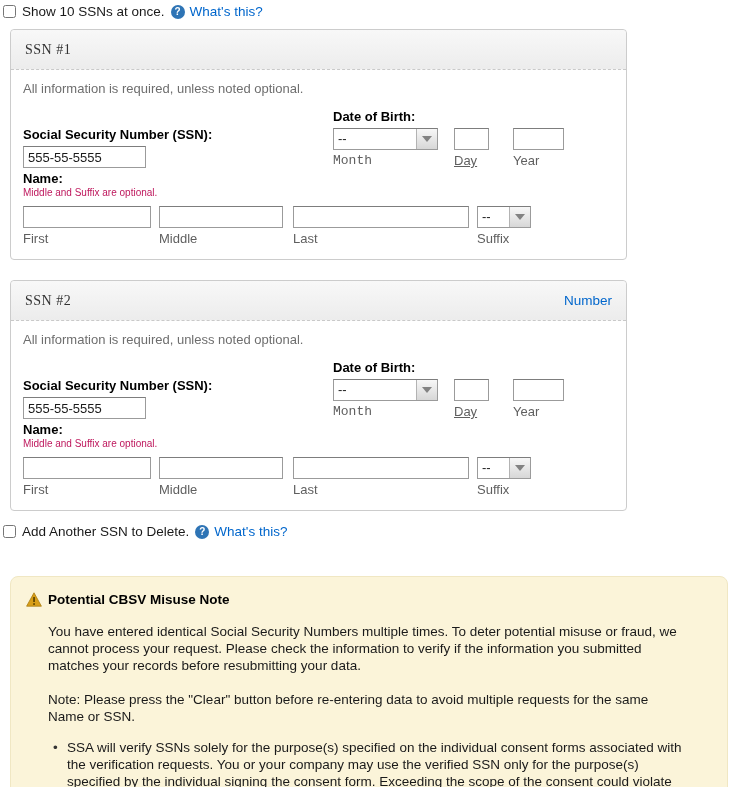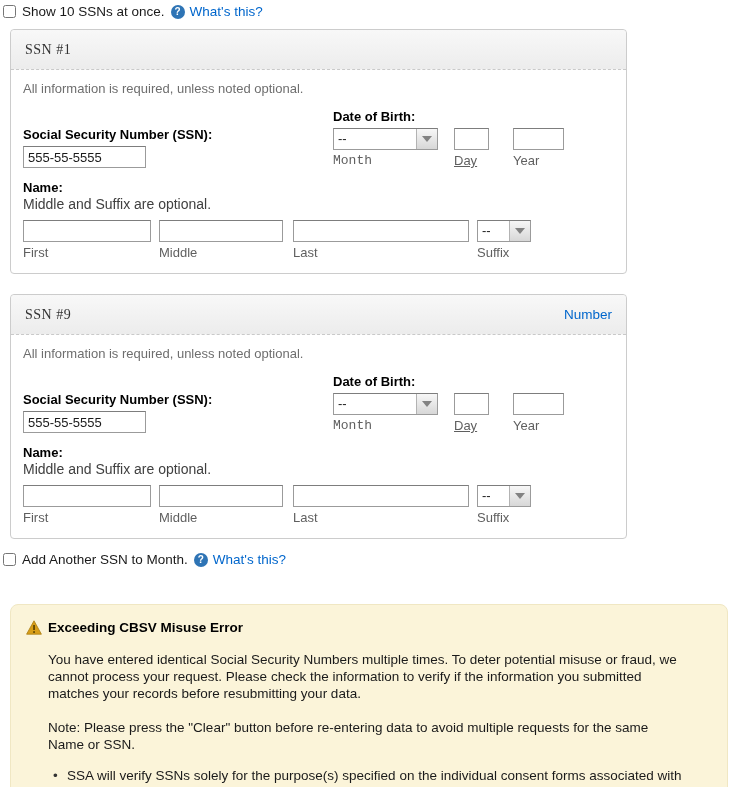--- a/index.html
+++ b/index.html
@@ -61,28 +61,28 @@
     border-left:5px solid transparent; border-right:5px solid transparent;
     border-top:6px solid #828282;
   }
   .sub-label { color:#5f5f5f; font-size:13px; margin-top:3px; }
   .month-select { width:105px; }
   .day-input  { width:35px; margin-left:16px; }
   .year-input { width:51px; margin-left:24px; }
   .dob-labels { display:flex; }
   .dob-labels .m { width:121px;font-family:Liberation Mono, monospace; }
   .dob-labels .d { width:59px;text-decoration:underline; }
-  .name-note { font-size:14px; color:#404040; margin-top:1px; }
+  .name-note { font-size:10px; color:#be185d; margin-top:1px; }
   .name-row { display:flex; margin-top:4px; }
   .name-cell { display:flex; flex-direction:column; }
   .first-input  { width:128px; }
   .middle-input { width:124px; margin-left:8px; }
   .last-input   { width:176px; margin-left:10px; }
   .suffix-select{ width:54px;  margin-left:8px; }
-  .mt12 { margin-top:12px; }
+  .mt12 { margin-top:3px; }
   
   .warning-box {
     width:718px; margin:37px 0 0 10px; min-height:217px;
     background:#fbf4d9; border:1px solid #f0e7c3; border-radius:8px;
     padding:15px 28px 12px 15px;
   }
   .warning-head { display:flex; align-items:center; }
   .warn-icon { width:16px; height:15px; flex:0 0 16px; }
   .warning-title { font-weight:bold; font-size:13.5px; margin-left:6px; color:#000; }
   .warning-body { padding-left:22px; font-size:13.5px; line-height:17px; color:#1a1a1a; max-width:660px; }
@@ -157,21 +157,21 @@
           </div>
           <span class="sub-label" style="margin-left:8px">Suffix</span>
         </div>
       </div>
     </div>
   </div>
 </div>
 
 <div class="panel" style="margin-top:20px">
   <div class="panel-header">
-    <span class="panel-title">SSN #9</span>
+    <span class="panel-title">SSN #2</span>
     <a class="link">Number</a>
   </div>
   <div class="panel-body">
     <div class="info-note">All information is required, unless noted optional.</div>
     <div class="field-row">
       <div class="col-ssn">
         <div class="bold-label">Social Security Number (SSN):</div>
         <input class="text-input ssn-input" value="555-55-5555" style="">
       </div>
       <div class="col-dob">
@@ -218,33 +218,33 @@
           </div>
           <span class="sub-label" style="margin-left:8px">Suffix</span>
         </div>
       </div>
     </div>
   </div>
 </div>
 
 <div class="check-row" style="margin-top:9px">
   <input type="checkbox" style="">
-  <span class="lbl">Add Another SSN to Month.</span>
+  <span class="lbl">Add Another SSN to Delete.</span>
   <span class="help-icon">?</span>
   <a class="link">What's this?</a>
 </div>
 
 <div class="warning-box">
   <div class="warning-head">
     <svg class="warn-icon" viewBox="0 0 16 15">
       <path d="M8 0.8 L15.4 14.2 L0.6 14.2 Z" fill="#d89e18" stroke="#a97c10" stroke-width="0.8"></path>
       <rect x="7.2" y="5" width="1.7" height="5" fill="#5b4300"></rect>
       <rect x="7.2" y="11.2" width="1.7" height="1.7" fill="#5b4300"></rect>
     </svg>
-    <span class="warning-title">Exceeding CBSV Misuse Error</span>
+    <span class="warning-title">Potential CBSV Misuse Note</span>
   </div>
   <div class="warning-body">
     <p class="para">You have entered identical Social Security Numbers multiple times. To deter potential misuse or fraud, we cannot process your request. Please check the information to verify if the information you submitted matches your records before resubmitting your data.</p>
     <p>Note: Please press the "Clear" button before re-entering data to avoid multiple requests for the same Name or SSN.</p>
     <ul>
       <li>
         <span class="dot">•</span>
         <span>SSA will verify SSNs solely for the purpose(s) specified on the individual consent forms associated with the verification requests. You or your company may use the verified SSN only for the purpose(s) specified by the individual signing the consent form. Exceeding the scope of the consent could violate state or Federal law and subject the requesting party to legal consequences.</span>
       </li>
     </ul>

